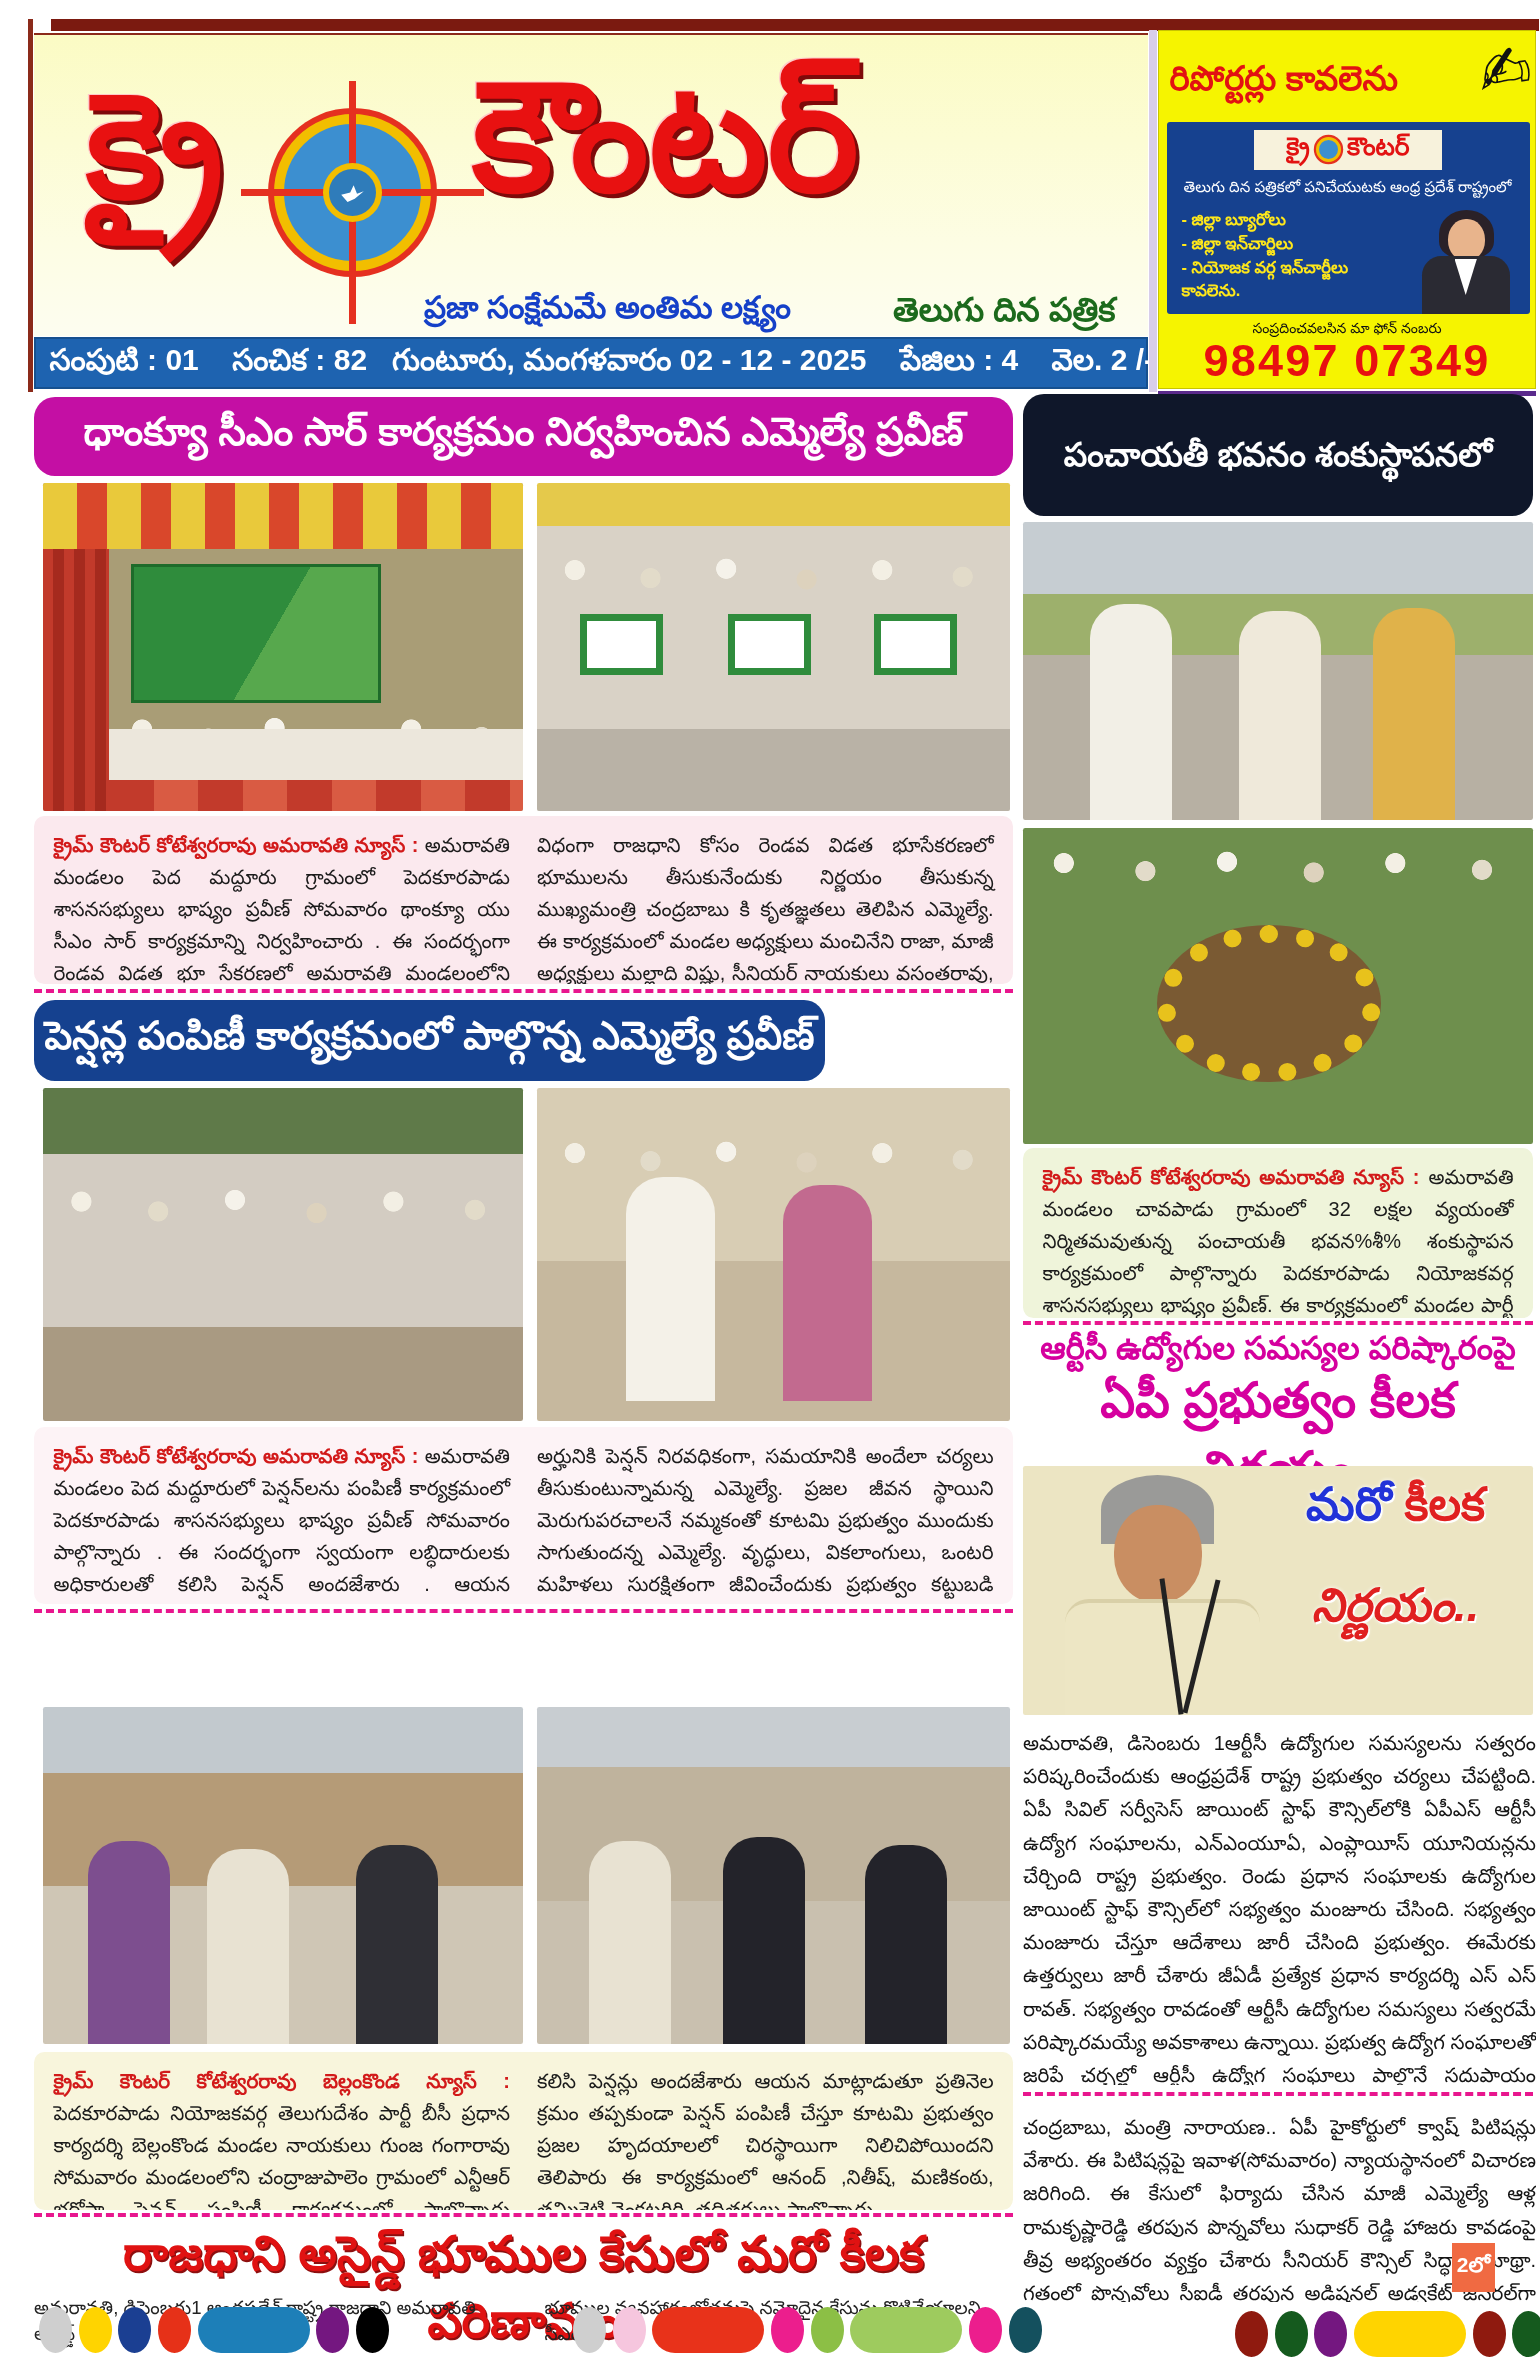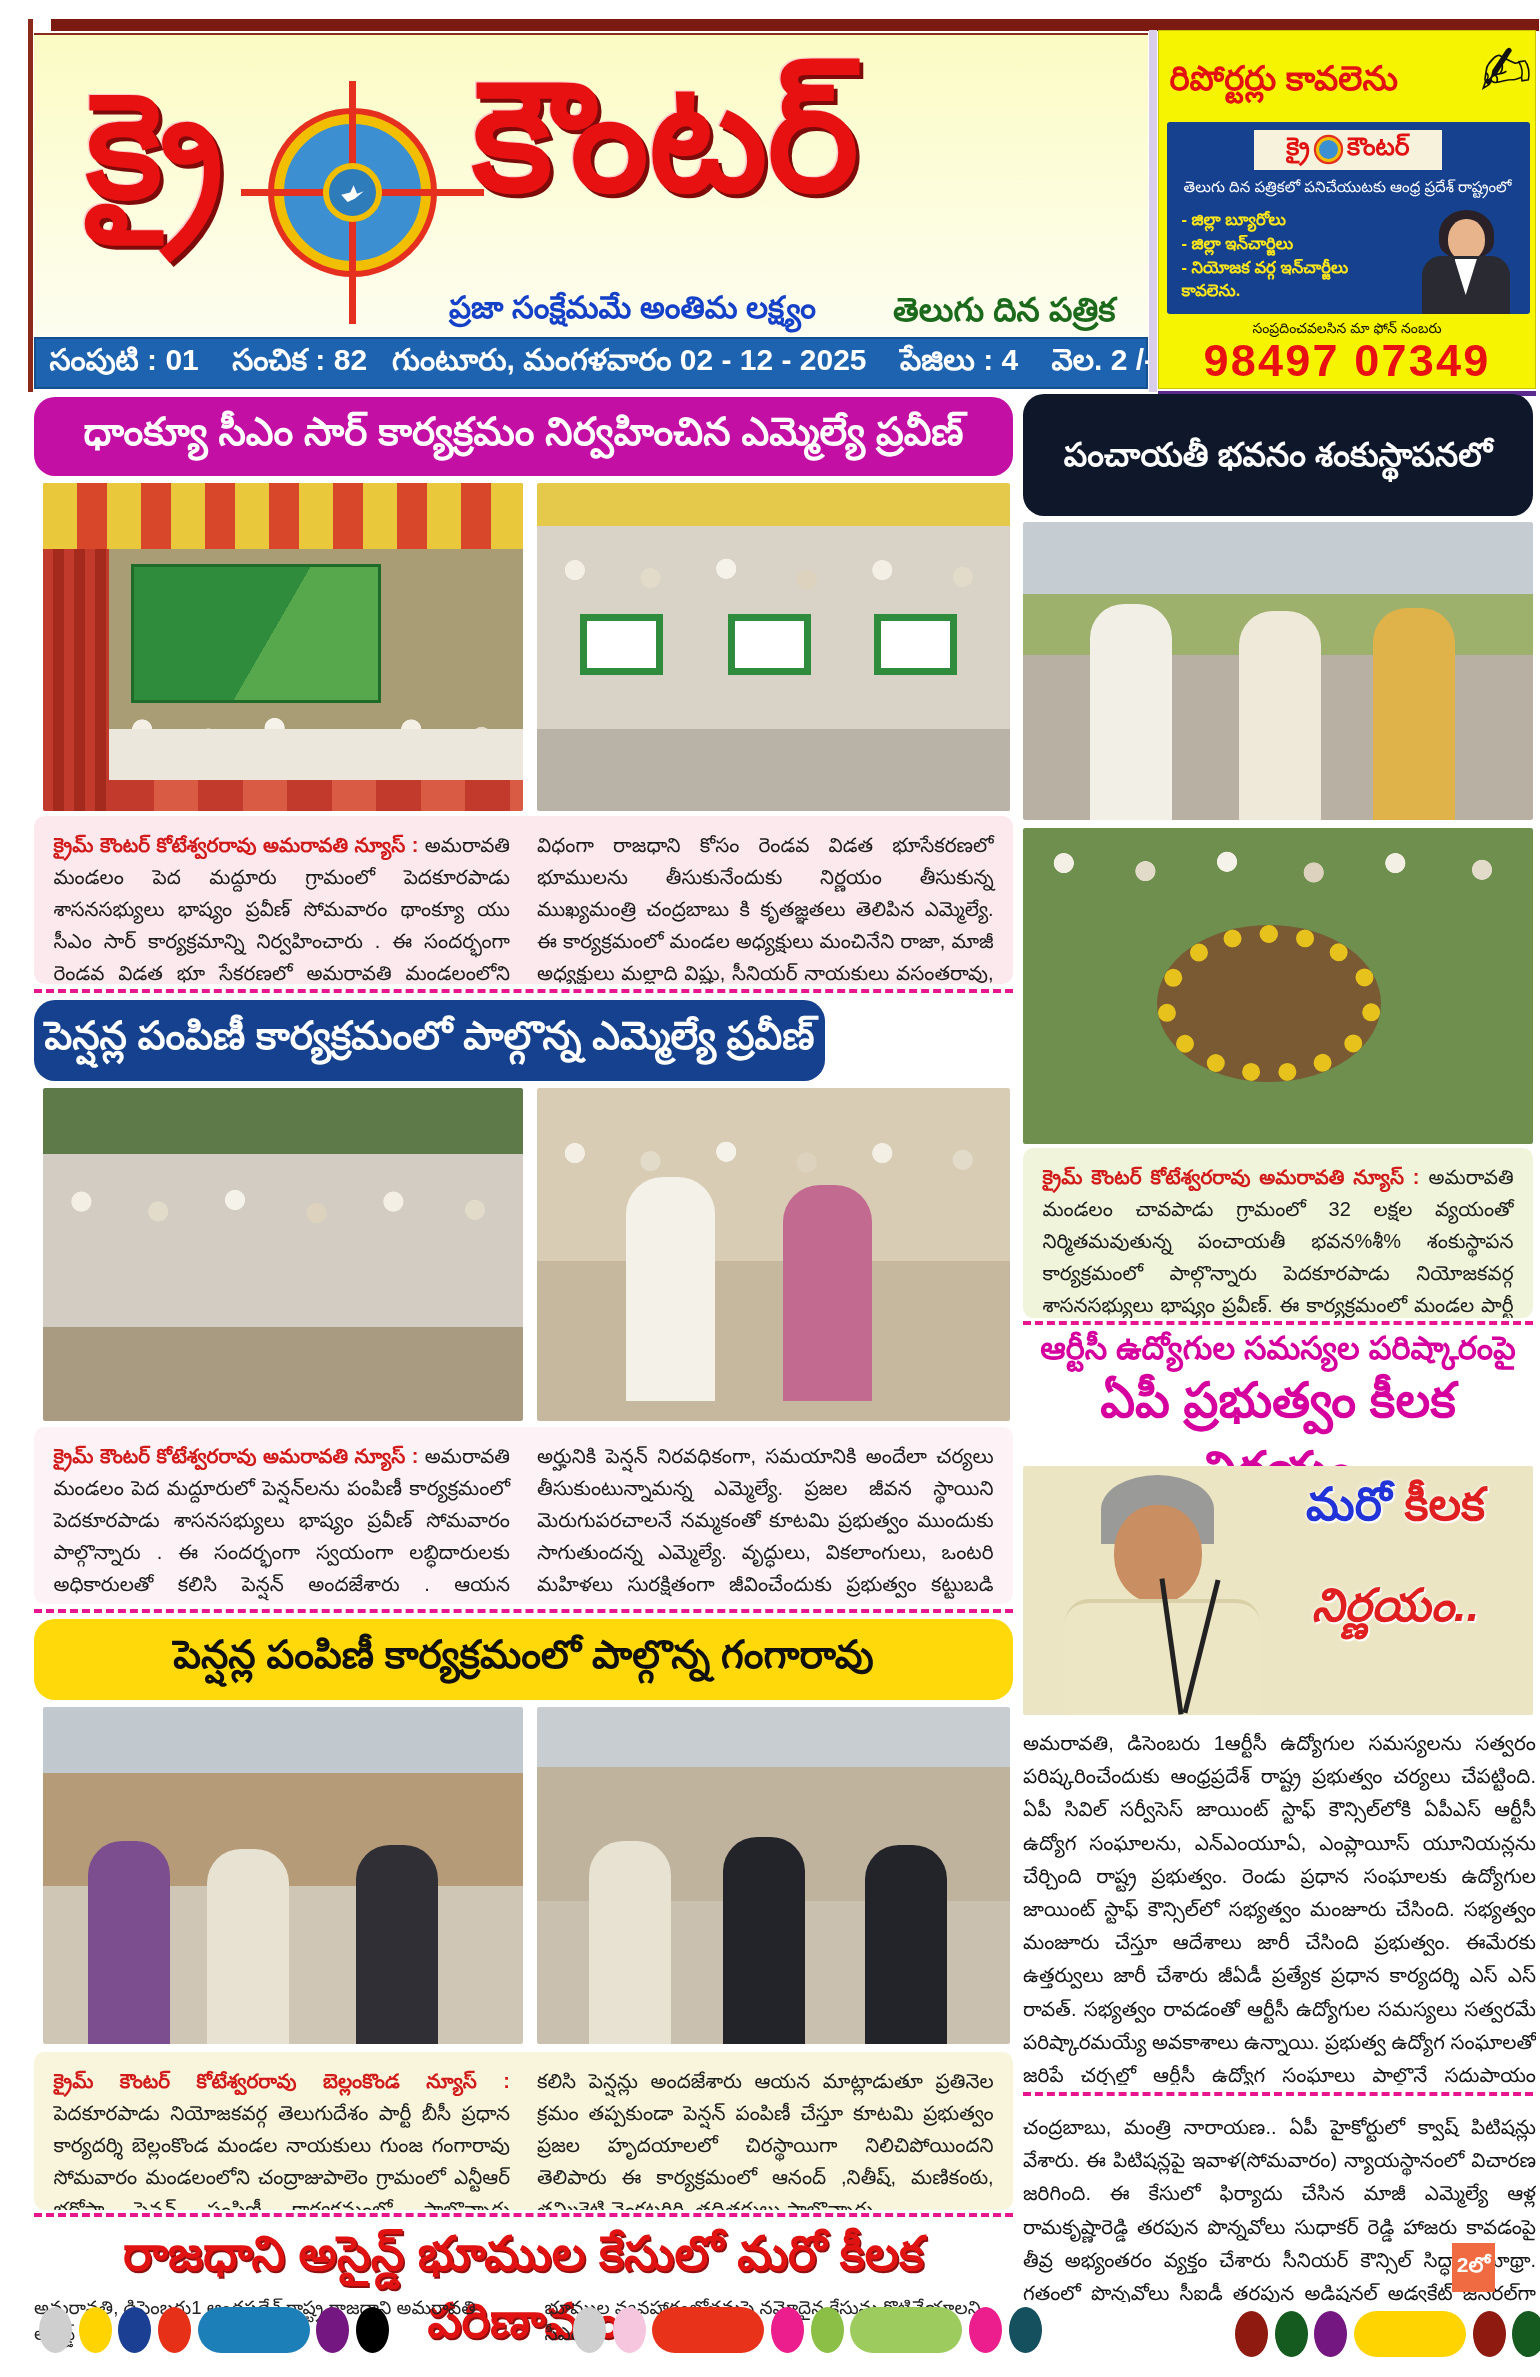--- a/index.html
+++ b/index.html
@@ -17,21 +17,21 @@
     text-shadow:3.7px 3.7px 0 #7e0a0a,-1.5px -1.5px 0 #ffc9c9;}
   .mh-t1{left:52px;top:39px;font-size:146px;}
   .mh-t2{left:438px;top:25px;font-size:154px;}
   .target{position:absolute;left:240px;top:79px;width:157px;height:157px;border-radius:50%;
     background:#3c8fd0;border:10.4px solid #f2be00;box-shadow:0 0 0 6px #e53020;}
   .target::before{content:"";position:absolute;left:50%;top:-43px;width:7.5px;height:243px;margin-left:-3.7px;background:#e53020;}
   .target::after{content:"";position:absolute;top:50%;left:-43px;height:7.5px;width:243px;margin-top:-3.7px;background:#e53020;}
   .target .core{position:absolute;inset:39px;border-radius:50%;border:6px solid #f2be00;background:#2f7cba;z-index:2;}
   .target .core::after{content:"";position:absolute;inset:26%;background:#ffffff;
     clip-path:polygon(0 60%,40% 50%,55% 18%,70% 55%,100% 45%,60% 78%,28% 92%);}
-  .mh-tagline{position:absolute;left:415px;top:255px;font-size:31px;font-weight:800;color:#1540c8;}
+  .mh-tagline{position:absolute;left:390px;top:255px;font-size:31px;font-weight:800;color:#1540c8;}
   .mh-edition{position:absolute;left:859px;top:256px;font-size:33px;font-weight:800;color:#1c6a1c;}
   .datebar{position:absolute;left:34px;top:337px;width:1114px;height:52px;background:#1e63b0;
     color:#ffffff;font-size:30px;font-weight:700;display:flex;align-items:center;padding-left:13.4px;
     white-space:pre;border:2.2px solid #16508f;}
 
   
   .lavstrip{position:absolute;left:1149px;top:30px;width:7.5px;height:362px;background:#d8ceea;}
   .adbox{position:absolute;left:1158px;top:30px;width:378px;height:359px;background:#f6f400;border:1.5px solid #c8c400;}
   .ad-title{position:absolute;left:10.4px;top:28px;width:292px;font-size:34px;line-height:1.12;font-weight:800;color:#e21212;}
   .ad-hand{position:absolute;right:3px;top:1.5px;font-size:64px;color:#111;transform:rotate(-8deg);}
@@ -246,21 +246,20 @@
     <div class="ly fg1"></div>
     <div class="ly fg2"></div>
   </div>
 
   <div class="tb tb2">
     <p class="col" style="margin:0"><span class="lead">క్రైమ్ కౌంటర్ కోటేశ్వరరావు అమరావతి న్యూస్ : </span><span>అమరావతి మండలం పెద మద్దూరులో  పెన్షన్‌లను పంపిణీ కార్యక్రమంలో పెదకూరపాడు శాసనసభ్యులు భాష్యం ప్రవీణ్ సోమవారం పాల్గొన్నారు . ఈ సందర్భంగా స్వయంగా లబ్ధిదారులకు అధికారులతో కలిసి పెన్షన్ అందజేశారు . ఆయన మాట్లాడుతూప్రతి</span></p>
     <p class="col" style="margin:0"><span>అర్హునికి పెన్షన్ నిరవధికంగా, సమయానికి అందేలా చర్యలు తీసుకుంటున్నామన్న ఎమ్మెల్యే. ప్రజల జీవన స్థాయిని మెరుగుపరచాలనే నమ్మకంతో కూటమి ప్రభుత్వం ముందుకు సాగుతుందన్న ఎమ్మెల్యే. వృద్ధులు, వికలాంగులు, ఒంటరి మహిళలు సురక్షితంగా జీవించేందుకు ప్రభుత్వం కట్టుబడి ఉందన్న ఎమ్మెల్యే. ఈ కార్యక్రమంలో మండల అధ్యక్షులు మంచినేని రాజా, తాసిల్దార్ డానియల్, ఓటమి నాయకులు కార్యకర్తలు అభిమానులు ప్రజలు పాల్గొన్నారు</span></p>
   </div>
 
   <div class="dotsep sep2"></div>
-  <div class="band yellow">పెన్షన్ల పంపిణీ కార్యక్రమంలో పాల్గొన్న గంగారావు</div>
 
   <div class="photo p3a">
     <div class="ly fg1"></div>
     <div class="ly fg2"></div>
     <div class="ly fg3"></div>
   </div>
   <div class="photo p3b">
     <div class="ly fg1"></div>
     <div class="ly fg2"></div>
     <div class="ly fg3"></div>

